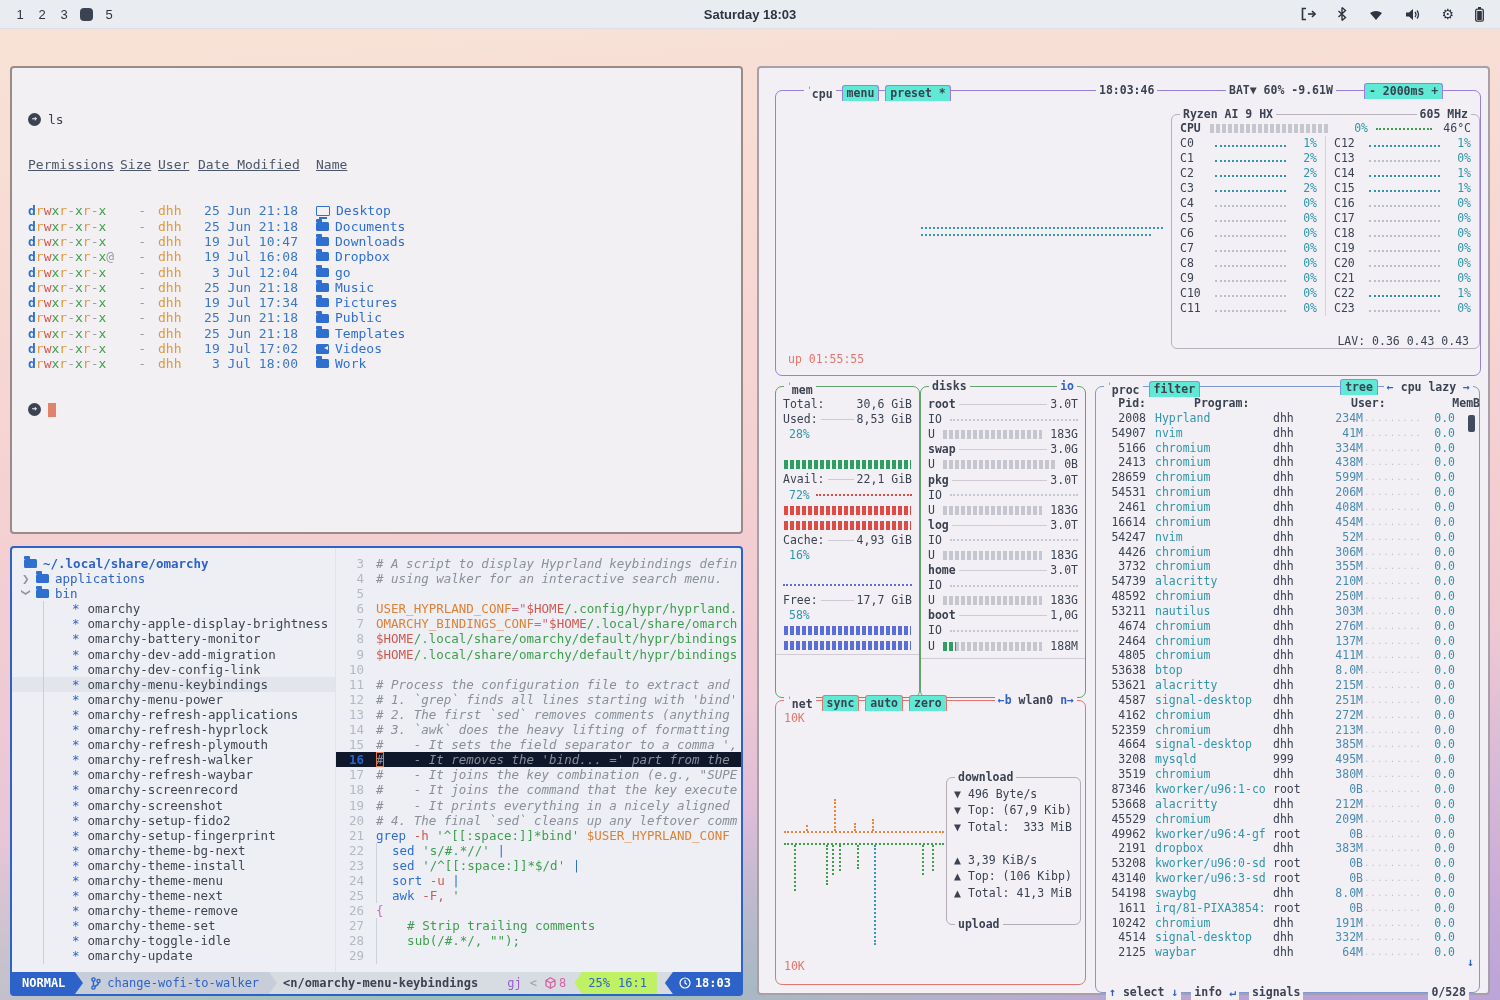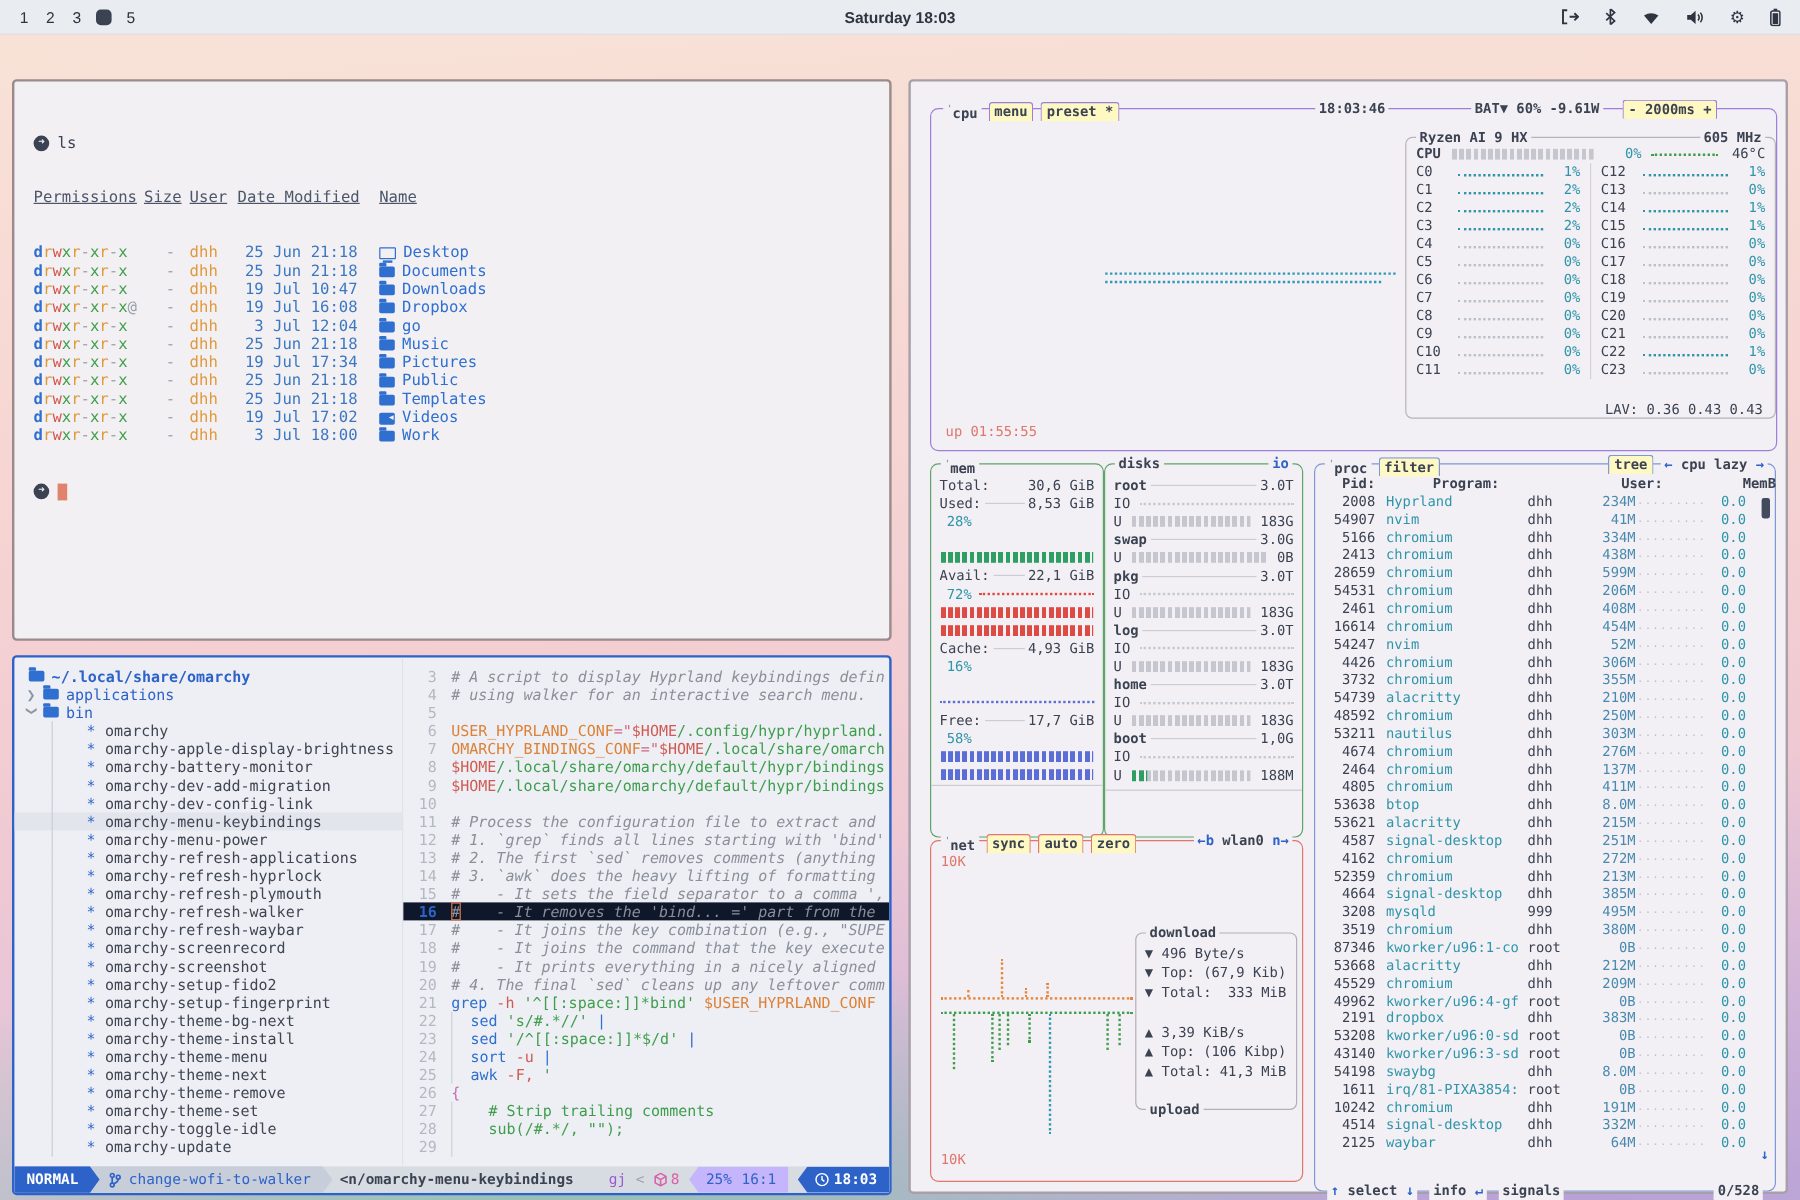--- a/index.html
+++ b/index.html
@@ -85,29 +85,29 @@
   .seg-branch{background:#c7cedA;color:#2d62c9;height:22px;line-height:22px;padding:0 10px 0 16px;position:relative;display:flex;align-items:center;gap:6px;}
   .seg-branch::after{content:"";position:absolute;right:-8px;top:0;border-left:8px solid #c7ceda;
     border-top:11px solid transparent;border-bottom:11px solid transparent;}
   .seg-file{padding:0 10px 0 14px;color:#3b4252;font-weight:bold;}
   .sline-right{margin-left:auto;display:flex;align-items:center;gap:8px;padding-right:0;}
   .sl-keys{color:#9a5bd2;}
   .sl-chev{color:#9aa1ac;}
   .sl-tabs{color:#d863a8;display:flex;align-items:center;gap:3px;}
   .pill{height:22px;display:flex;align-items:center;gap:8px;padding:0 10px 0 14px;
     clip-path:polygon(8px 0,100% 0,100% 100%,8px 100%,0 50%);}
-  .pill-gray{background:#c4b5fd;color:#2d62c9;}
+  .pill-gray{background:#bef264;color:#2d62c9;}
   .pill-blue{background:#2d62c9;color:#fff;font-weight:bold;gap:4px;}
   
   .win-btop{left:757px;top:38px;width:733px;height:929px;border:2px solid #a89fa9;background:#f2f0f4;
     font-size:11.5px;line-height:15px;}
   .bx{position:absolute;border:1px solid;border-radius:7px;box-sizing:border-box;}
   .bx-title{position:absolute;top:-8px;display:flex;align-items:center;gap:6px;z-index:2;}
   .blab{background:#f2f0f4;padding:0 3px;font-weight:bold;color:#3b4252;white-space:pre;}
-  .bbtn{background:#fef9c3;padding:0 4px;border:1px solid;border-bottom:none;border-radius:3px 3px 0 0;
+  .bbtn{background:#5eead4;padding:0 4px;border:1px solid;border-bottom:none;border-radius:3px 3px 0 0;
     font-weight:bold;color:#3b4252;white-space:pre;}
   .supk{font-size:8px;vertical-align:5px;color:#7b88a1;}
   .teal{color:#3095aa;}.blue{color:#2f63c9;}
   .blocks{background:repeating-linear-gradient(90deg,var(--c,#c6c6cf) 0 4px,transparent 4px 6px);height:9px;}
   .dotrow{border-top:2px dotted var(--c,#b9c0ca);height:0;}
   
   .cpubox{left:16px;top:22px;width:706px;height:286px;border-color:#9b7fd8;}
   .corebox{position:absolute;left:395px;top:23px;width:307px;height:233px;border:1px solid #b8b2bc;border-radius:6px;}
   .corehead{display:flex;align-items:center;height:15px;padding:6px 8px 0 8px;}
   .corerow{display:flex;align-items:center;height:15px;padding:0 8px;}
@@ -292,32 +292,32 @@
               </svg>
             <span>18:03</span>
           </span>
         </span>
       </div>
     </div>
 
     <div class="win win-btop">
 
       <div class="bx cpubox">
-        <div class="bx-title" style="left:10px;text-align:center;">
+        <div class="bx-title" style="left:28px;text-align:center;">
           <span class="blab"><span class="supk">ˈ</span><span>cpu</span></span>
           <span class="bbtn" style="border-color:#9b7fd8;">menu</span>
           <span class="bbtn" style="border-color:#9b7fd8;">preset *</span>
         </div>
         <div class="bx-title" style="left:320px;">
             <span class="blab">18:03:46</span>
           </div>
         <div class="bx-title" style="left:450px;">
             <span class="blab">BAT▼ 60% -9.61W</span>
           </div>
-        <div class="bx-title" style="left:576px;">
+        <div class="bx-title" style="left:588px;">
             <span class="bbtn" style="border-color:#9b7fd8;">- 2000ms +</span>
           </div>
 
         <div class="cpugraph">
           <div class="dotrow" style="--c:#2e9bb0;"></div>
           <div class="dotrow" style="--c:#2e9bb0;margin-top:5px;width:95%;"></div>
         </div>
         <div class="uptime">up 01:55:55</div>
 
         <div class="corebox">

